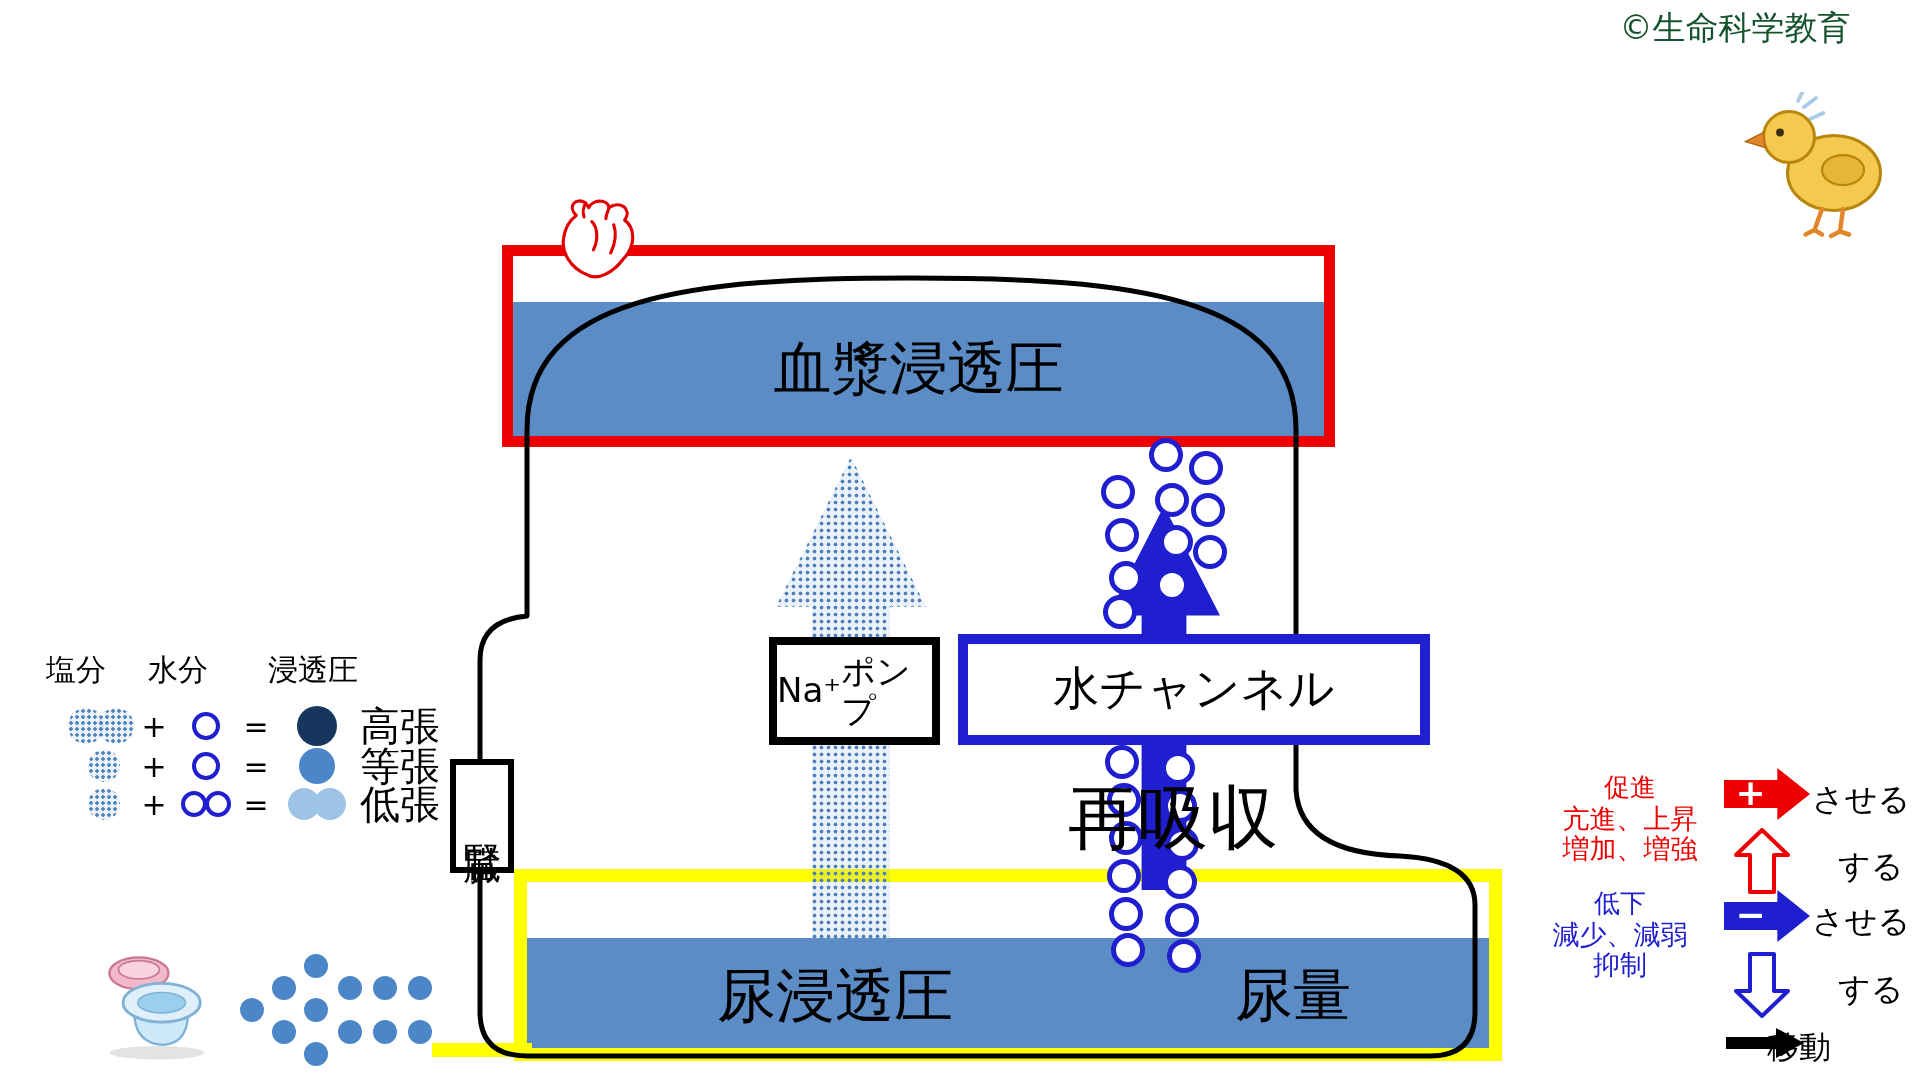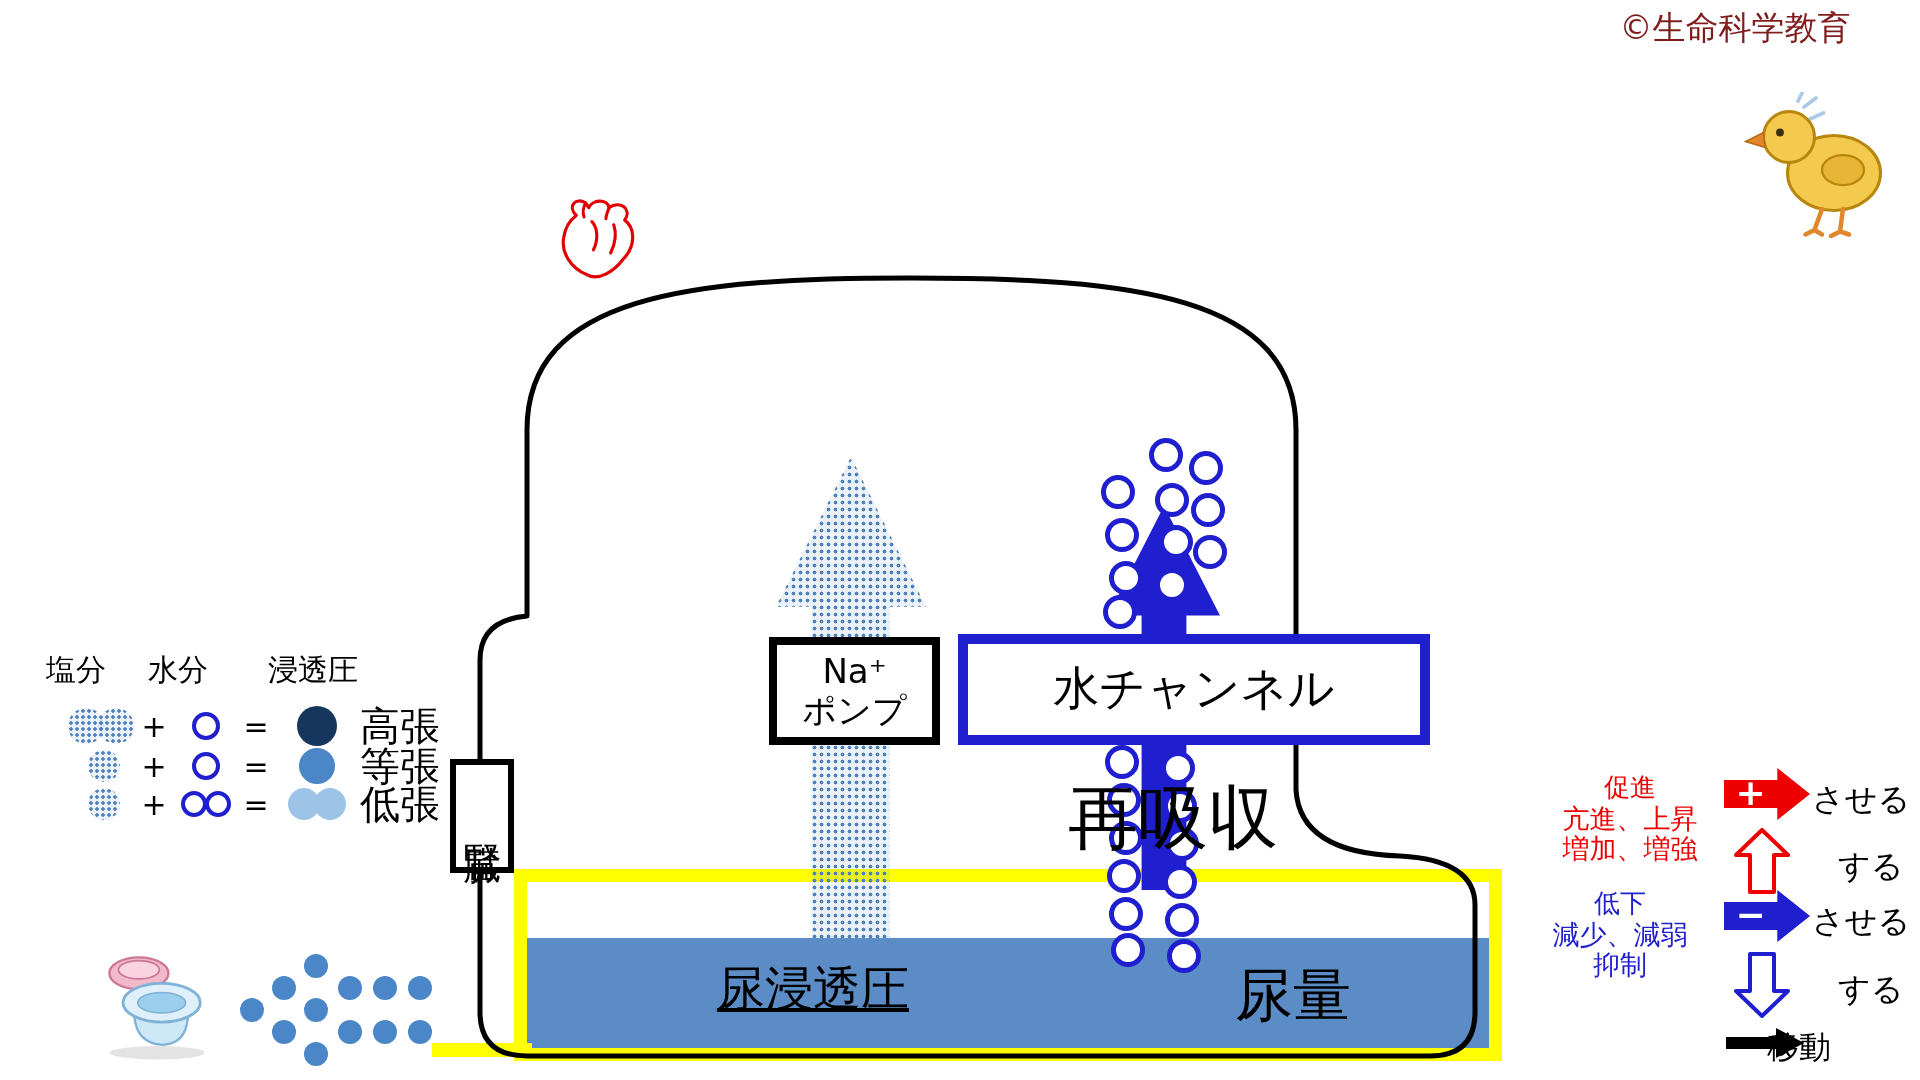--- a/index.html
+++ b/index.html
@@ -1,49 +1,49 @@
 <!DOCTYPE html>
 <html><head>
 <meta charset="utf-8">
 <style>
   html,body{margin:0;padding:0;background:#fff;}
   .canvas{position:relative;width:1920px;height:1080px;background:#ffffff;overflow:hidden;
           font-family:"DejaVu Sans","Liberation Sans",sans-serif;color:#000;}
   .abs{position:absolute;}
 
   
-  .credit{position:absolute;left:1555px;top:8px;width:360px;text-align:center;font-size:33px;line-height:40px;color:#7f1d1d;}
+  .credit{position:absolute;left:1555px;top:8px;width:360px;text-align:center;font-size:33px;line-height:40px;color:#14532d;}
 
   
   .plasma-box{position:absolute;left:502px;top:245px;width:833px;height:202px;border:11px solid #ee0000;background:#fff;box-sizing:border-box;z-index:1;}
   .plasma-fill{position:absolute;left:0;right:0;bottom:0;height:134px;background:#5b8cc6;}
   .plasma-label{position:absolute;left:0;right:0;top:74px;text-align:center;font-size:58px;}
 
   
   .urine-box{position:absolute;left:514px;top:869px;width:988px;height:192px;border:13px solid #ffff00;background:#fff;box-sizing:border-box;z-index:1;}
   .urine-fill{position:absolute;left:0;right:0;bottom:0;height:110px;background:#5b8cc6;}
-  .urine-osm{position:absolute;left:190px;top:75px;font-size:48px;text-decoration:underline;}
+  .urine-osm{position:absolute;left:190px;top:75px;font-size:59px;}
   .urine-vol{position:absolute;left:708px;top:75px;font-size:58px;text-align:right;}
   .yellow-tab{position:absolute;left:432px;top:1043px;width:100px;height:14px;background:#ffff00;z-index:1;}
 
   
   .salt-arrow{position:absolute;left:776px;top:457px;width:150px;height:483px;z-index:2;
     clip-path:polygon(50% 0%,100% 31%,76% 31%,76% 100%,24% 100%,24% 31%,0% 31%);
     background-image:radial-gradient(circle,#4f82bd 1.7px,rgba(79,130,189,0) 2.2px);
     background-size:7px 7px;background-color:rgba(122,163,212,0.15);}
   .water-arrow{position:absolute;left:1108px;top:506px;width:112px;height:384px;z-index:2;background:#1f1fd0;
     clip-path:polygon(50% 0%,100% 28.5%,70% 28.5%,70% 100%,30% 100%,30% 28.5%,0% 28.5%);}
   .wm{position:absolute;width:34px;height:34px;border:5px solid #1f1fd0;border-radius:50%;background:#fff;box-sizing:border-box;z-index:2;}
 
   
   .outline-svg{position:absolute;left:0;top:0;z-index:3;pointer-events:none;}
 
   
   .napump-box{position:absolute;left:769px;top:637px;width:171px;height:108px;border:8px solid #000;background:#fff;box-sizing:border-box;z-index:5;
-    display:flex;flex-direction:column;justify-content:center;align-items:center;font-size:34px;line-height:1.15;}
+    display:flex;flex-direction:row;justify-content:center;align-items:center;font-size:34px;line-height:1.15;}
   .wchan-box{position:absolute;left:958px;top:634px;width:472px;height:111px;border:10px solid #1f1fd0;background:#fff;box-sizing:border-box;z-index:5;
     text-align:center;font-size:46px;line-height:89px;}
   .kidney-box{position:absolute;left:450px;top:759px;width:64px;height:114px;border:6px solid #000;background:#fff;box-sizing:border-box;z-index:5;
     display:flex;justify-content:center;align-items:center;}
   .kidney-box span{writing-mode:vertical-rl;text-orientation:upright;font-size:38px;letter-spacing:2px;}
   .reabsorb{position:absolute;left:1028px;top:772px;width:290px;text-align:center;font-size:70px;z-index:6;}
 
   
   .hleg{position:absolute;font-size:30px;z-index:6;}
   .leg-row{position:absolute;left:42px;height:44px;display:flex;align-items:center;z-index:6;}
@@ -93,20 +93,24 @@
   <svg class="abs" style="left:545px;top:193px;z-index:6;" width="100" height="98" viewBox="0 0 64 62">
     <g fill="#ffffff" stroke="#e00000" stroke-width="2" stroke-linecap="round" stroke-linejoin="round">
       <path d="M20 14 C14 8 20 2 26 6 L28 9 C30 4 40 3 41 9 C48 4 56 10 51 17 C58 22 58 34 50 42 C44 50 34 56 27 52 C17 48 10 38 12 28 C13 21 16 17 20 14 Z"></path>
       <path d="M26 6 C24 10 24 12 25 15" fill="none"></path>
       <path d="M41 9 C40 12 39 14 39 16" fill="none"></path>
       <path d="M30 18 C34 22 34 30 31 36" fill="none"></path>
       <path d="M44 20 C46 26 45 32 42 38" fill="none"></path>
     </g>
   </svg>
 
+  <div class="plasma-box">
+    <div class="plasma-fill"></div>
+    <div class="plasma-label">血漿浸透圧</div>
+  </div>
 
   <div class="urine-box">
     <div class="urine-fill"></div>
     <div class="urine-osm">尿浸透圧</div>
     <div class="urine-vol">尿量</div>
   </div>
   <div class="yellow-tab"></div>
 
   <div class="salt-arrow"></div>
 

